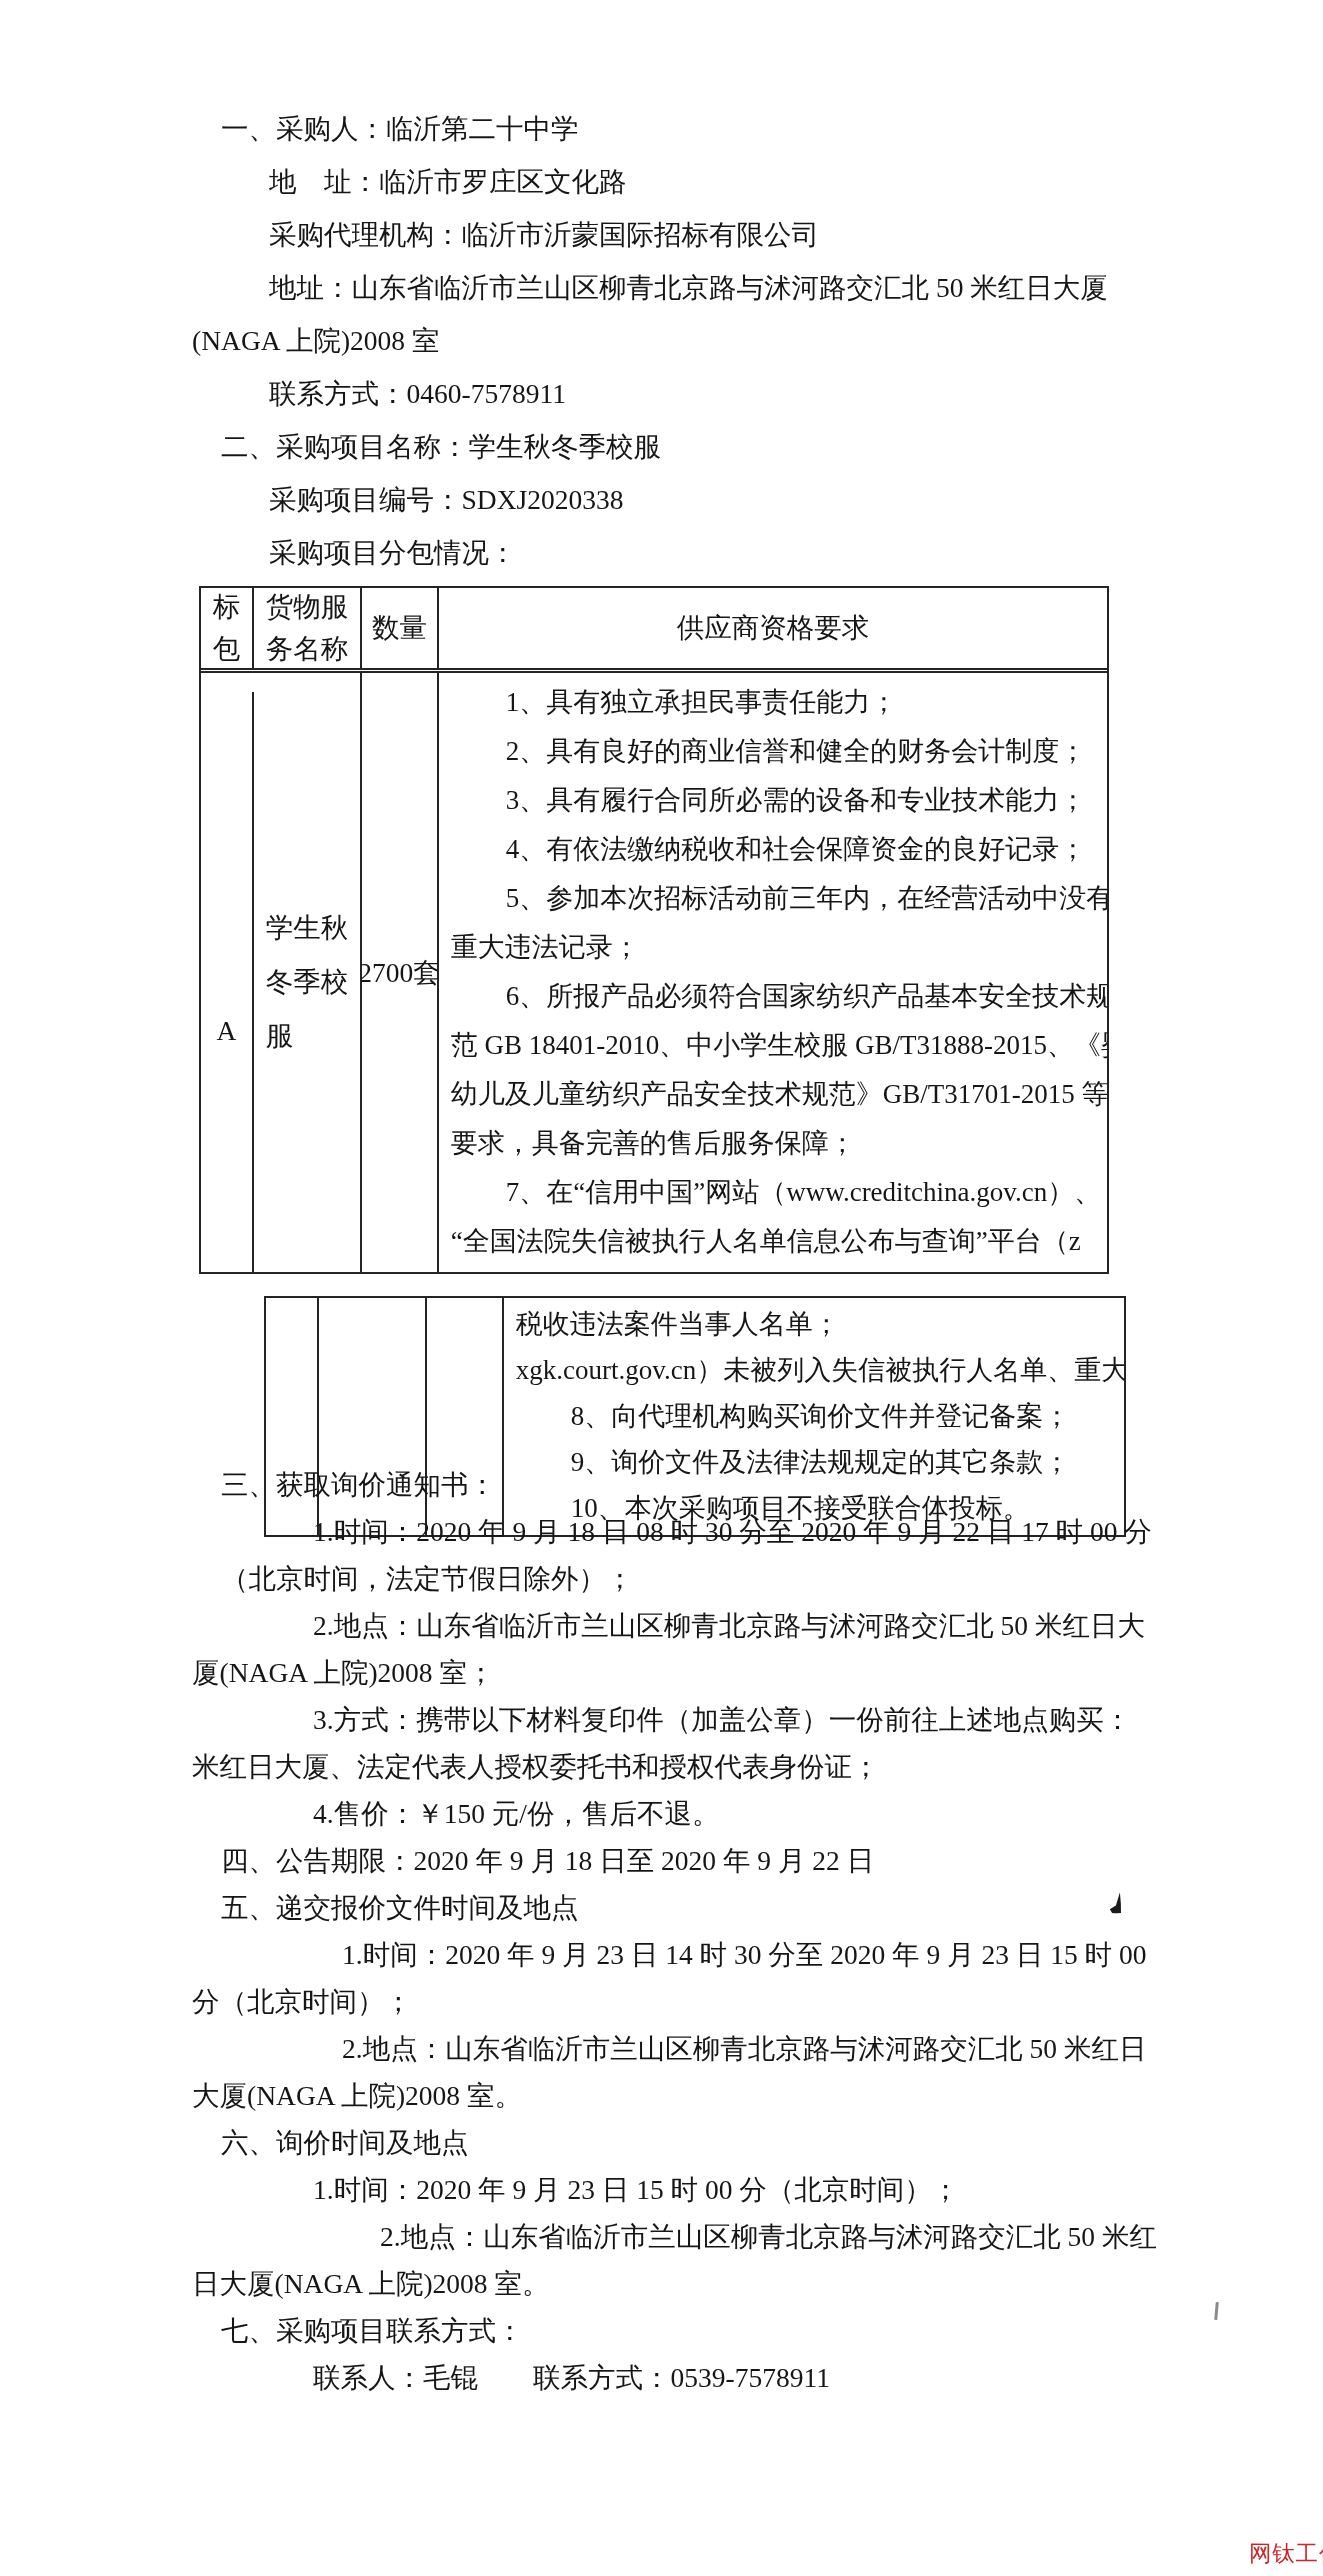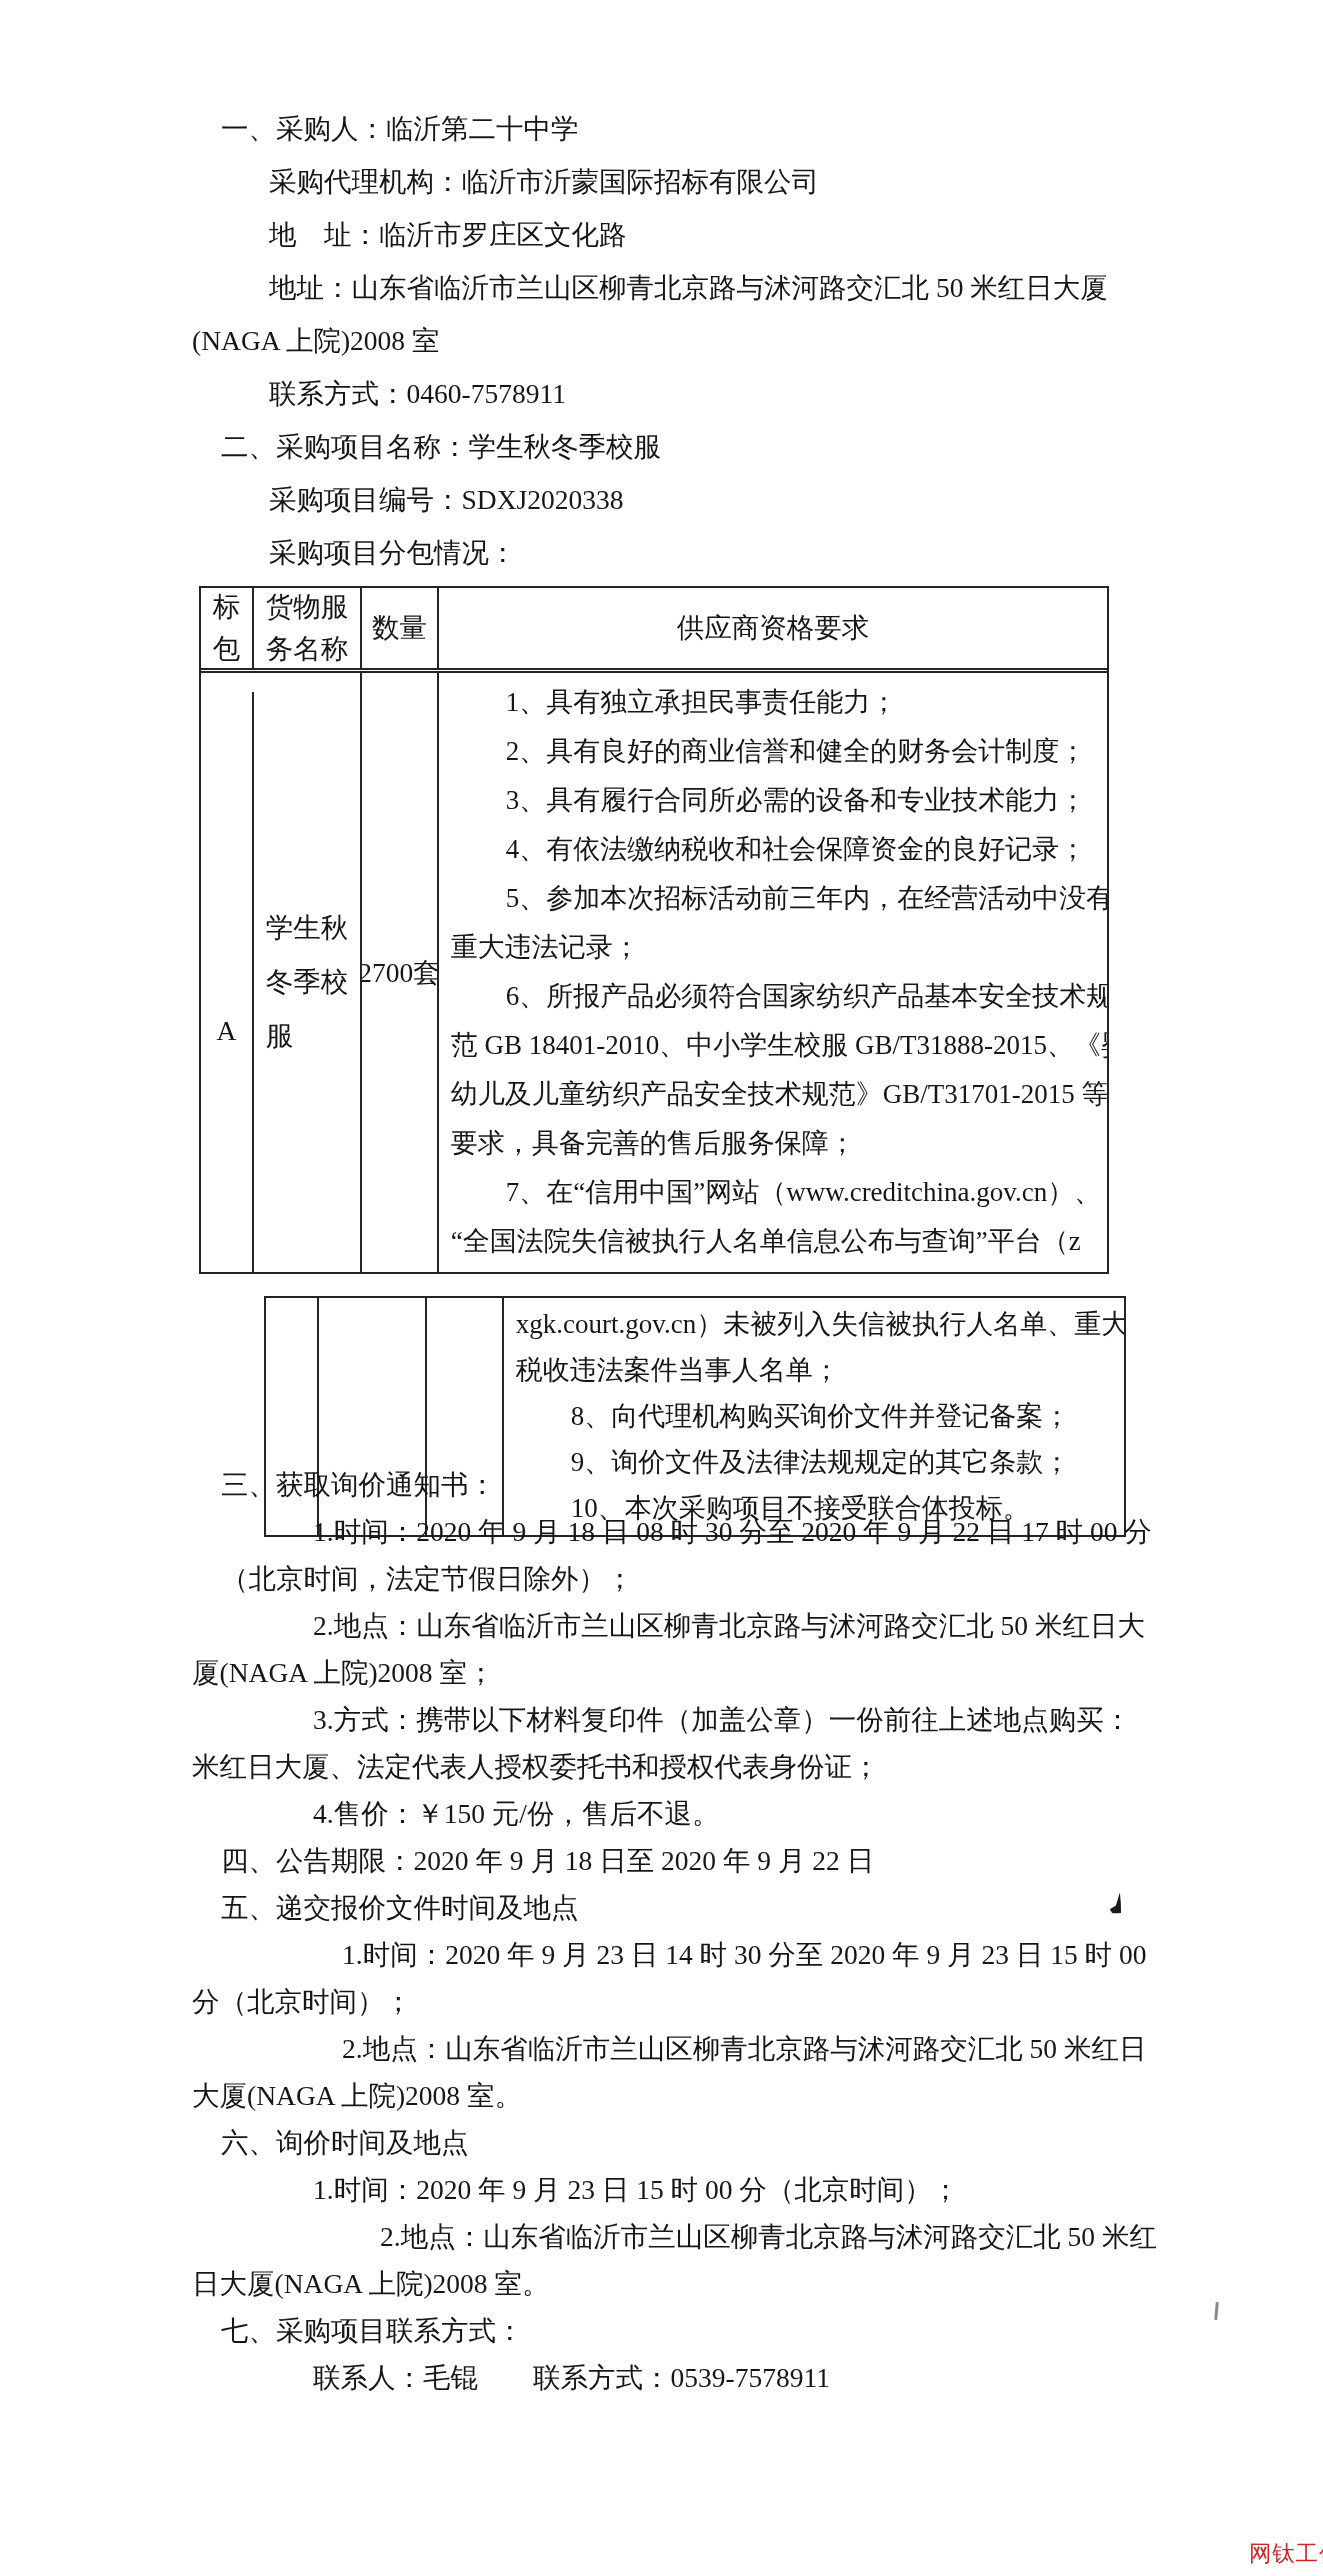--- a/index.html
+++ b/index.html
@@ -67,22 +67,22 @@
     background:#8a8a8a; transform:rotate(5deg);
   }
 </style>
 </head>
 <body>
 
 <div class="page">
 
   <div class="intro">
     <div class="line i1">一、采购人：临沂第二十中学</div>
+    <div class="line i2">地　址：临沂市罗庄区文化路</div>
     <div class="line i2">采购代理机构：临沂市沂蒙国际招标有限公司</div>
-    <div class="line i2">地　址：临沂市罗庄区文化路</div>
     <div class="line i2">地址：山东省临沂市兰山区柳青北京路与沭河路交汇北 50 米红日大厦</div>
     <div class="line i0">(NAGA 上院)2008 室</div>
     <div class="line i2">联系方式：0460-7578911</div>
     <div class="line i1">二、采购项目名称：学生秋冬季校服</div>
     <div class="line i2">采购项目编号：SDXJ2020338</div>
     <div class="line i2">采购项目分包情况：</div>
   </div>
 
   <div class="tbl tbl1">
     <div class="trow thead">
@@ -129,22 +129,22 @@
         <div class="rline">“全国法院失信被执行人名单信息公布与查询”平台（z</div>
       </div>
     </div>
   </div>
 
   <div class="tbl tbl2">
     <div class="cell c1"></div>
     <div class="cell c2"></div>
     <div class="cell c3"></div>
     <div class="cell c4 cont">
+      <div class="rline">税收违法案件当事人名单；</div>
       <div class="rline">xgk.court.gov.cn）未被列入失信被执行人名单、重大</div>
-      <div class="rline">税收违法案件当事人名单；</div>
       <div class="rline ti">8、向代理机构购买询价文件并登记备案；</div>
       <div class="rline ti">9、询价文件及法律法规规定的其它条款；</div>
       <div class="rline ti">10、本次采购项目不接受联合体投标。</div>
     </div>
   </div>
 
   <div class="bottom">
     <div class="line i1">三、获取询价通知书：</div>
     <div class="line i3">1.时间：2020 年 9 月 18 日 08 时 30 分至 2020 年 9 月 22 日 17 时 00 分</div>
     <div class="line i1">（北京时间，法定节假日除外）；</div>

